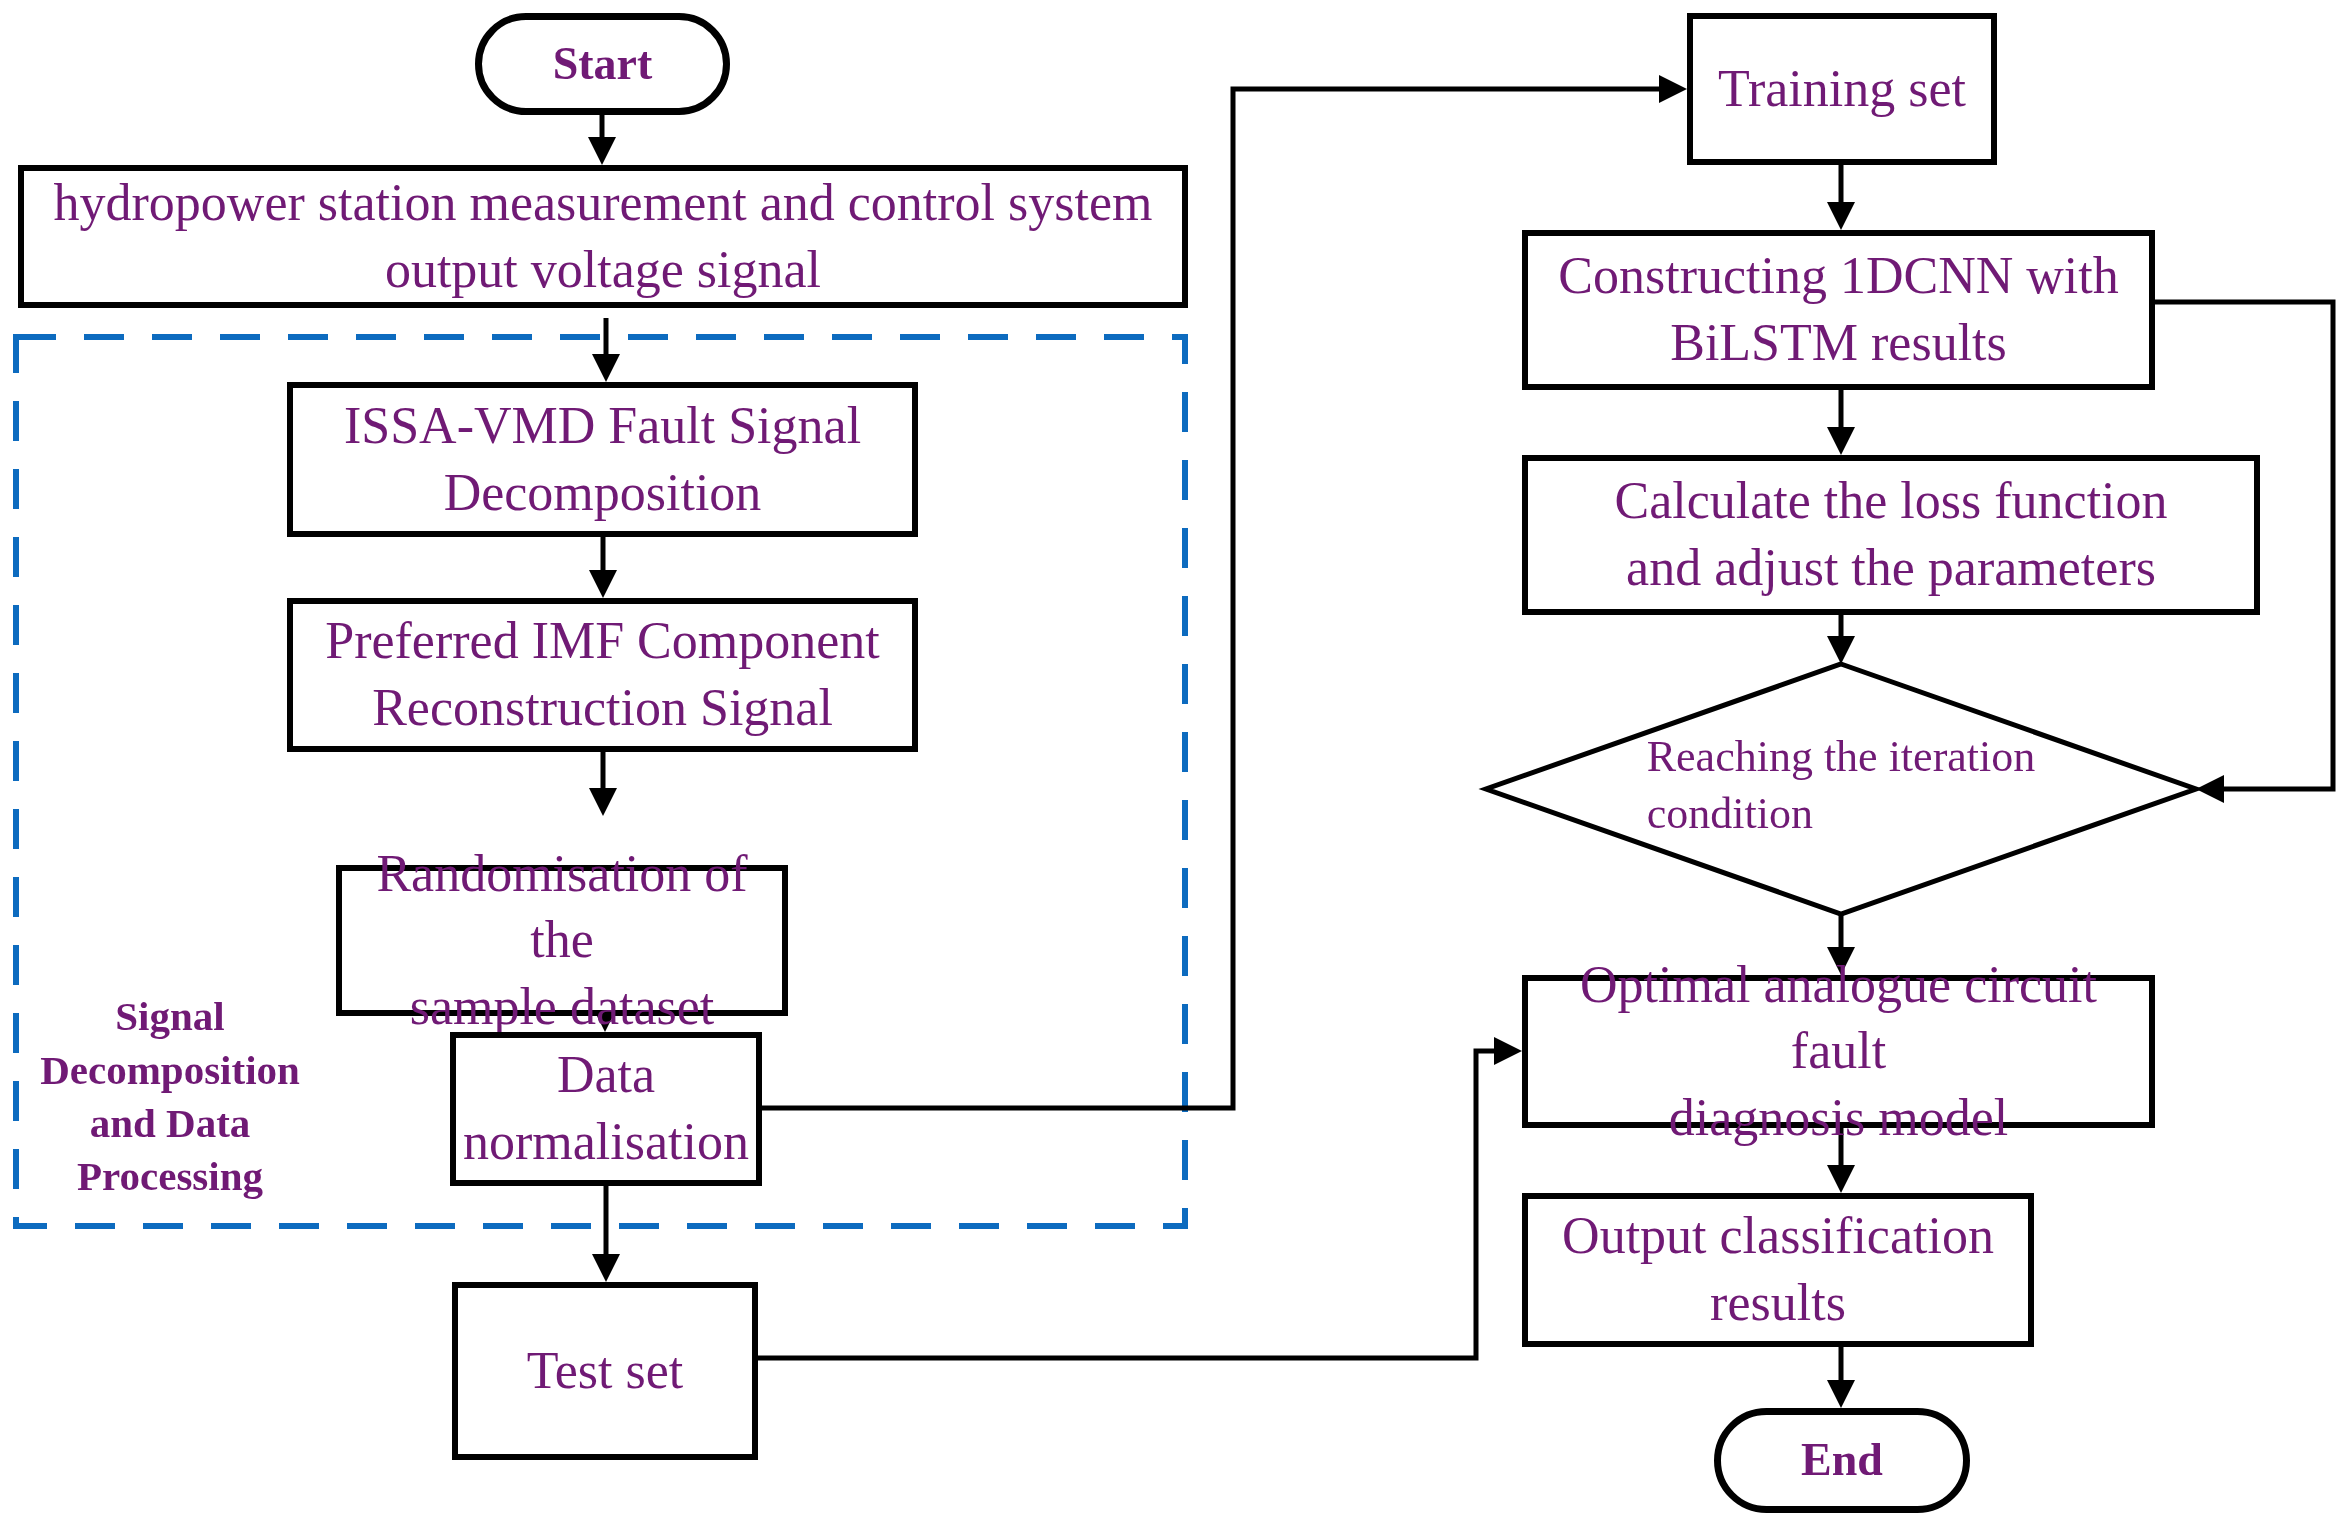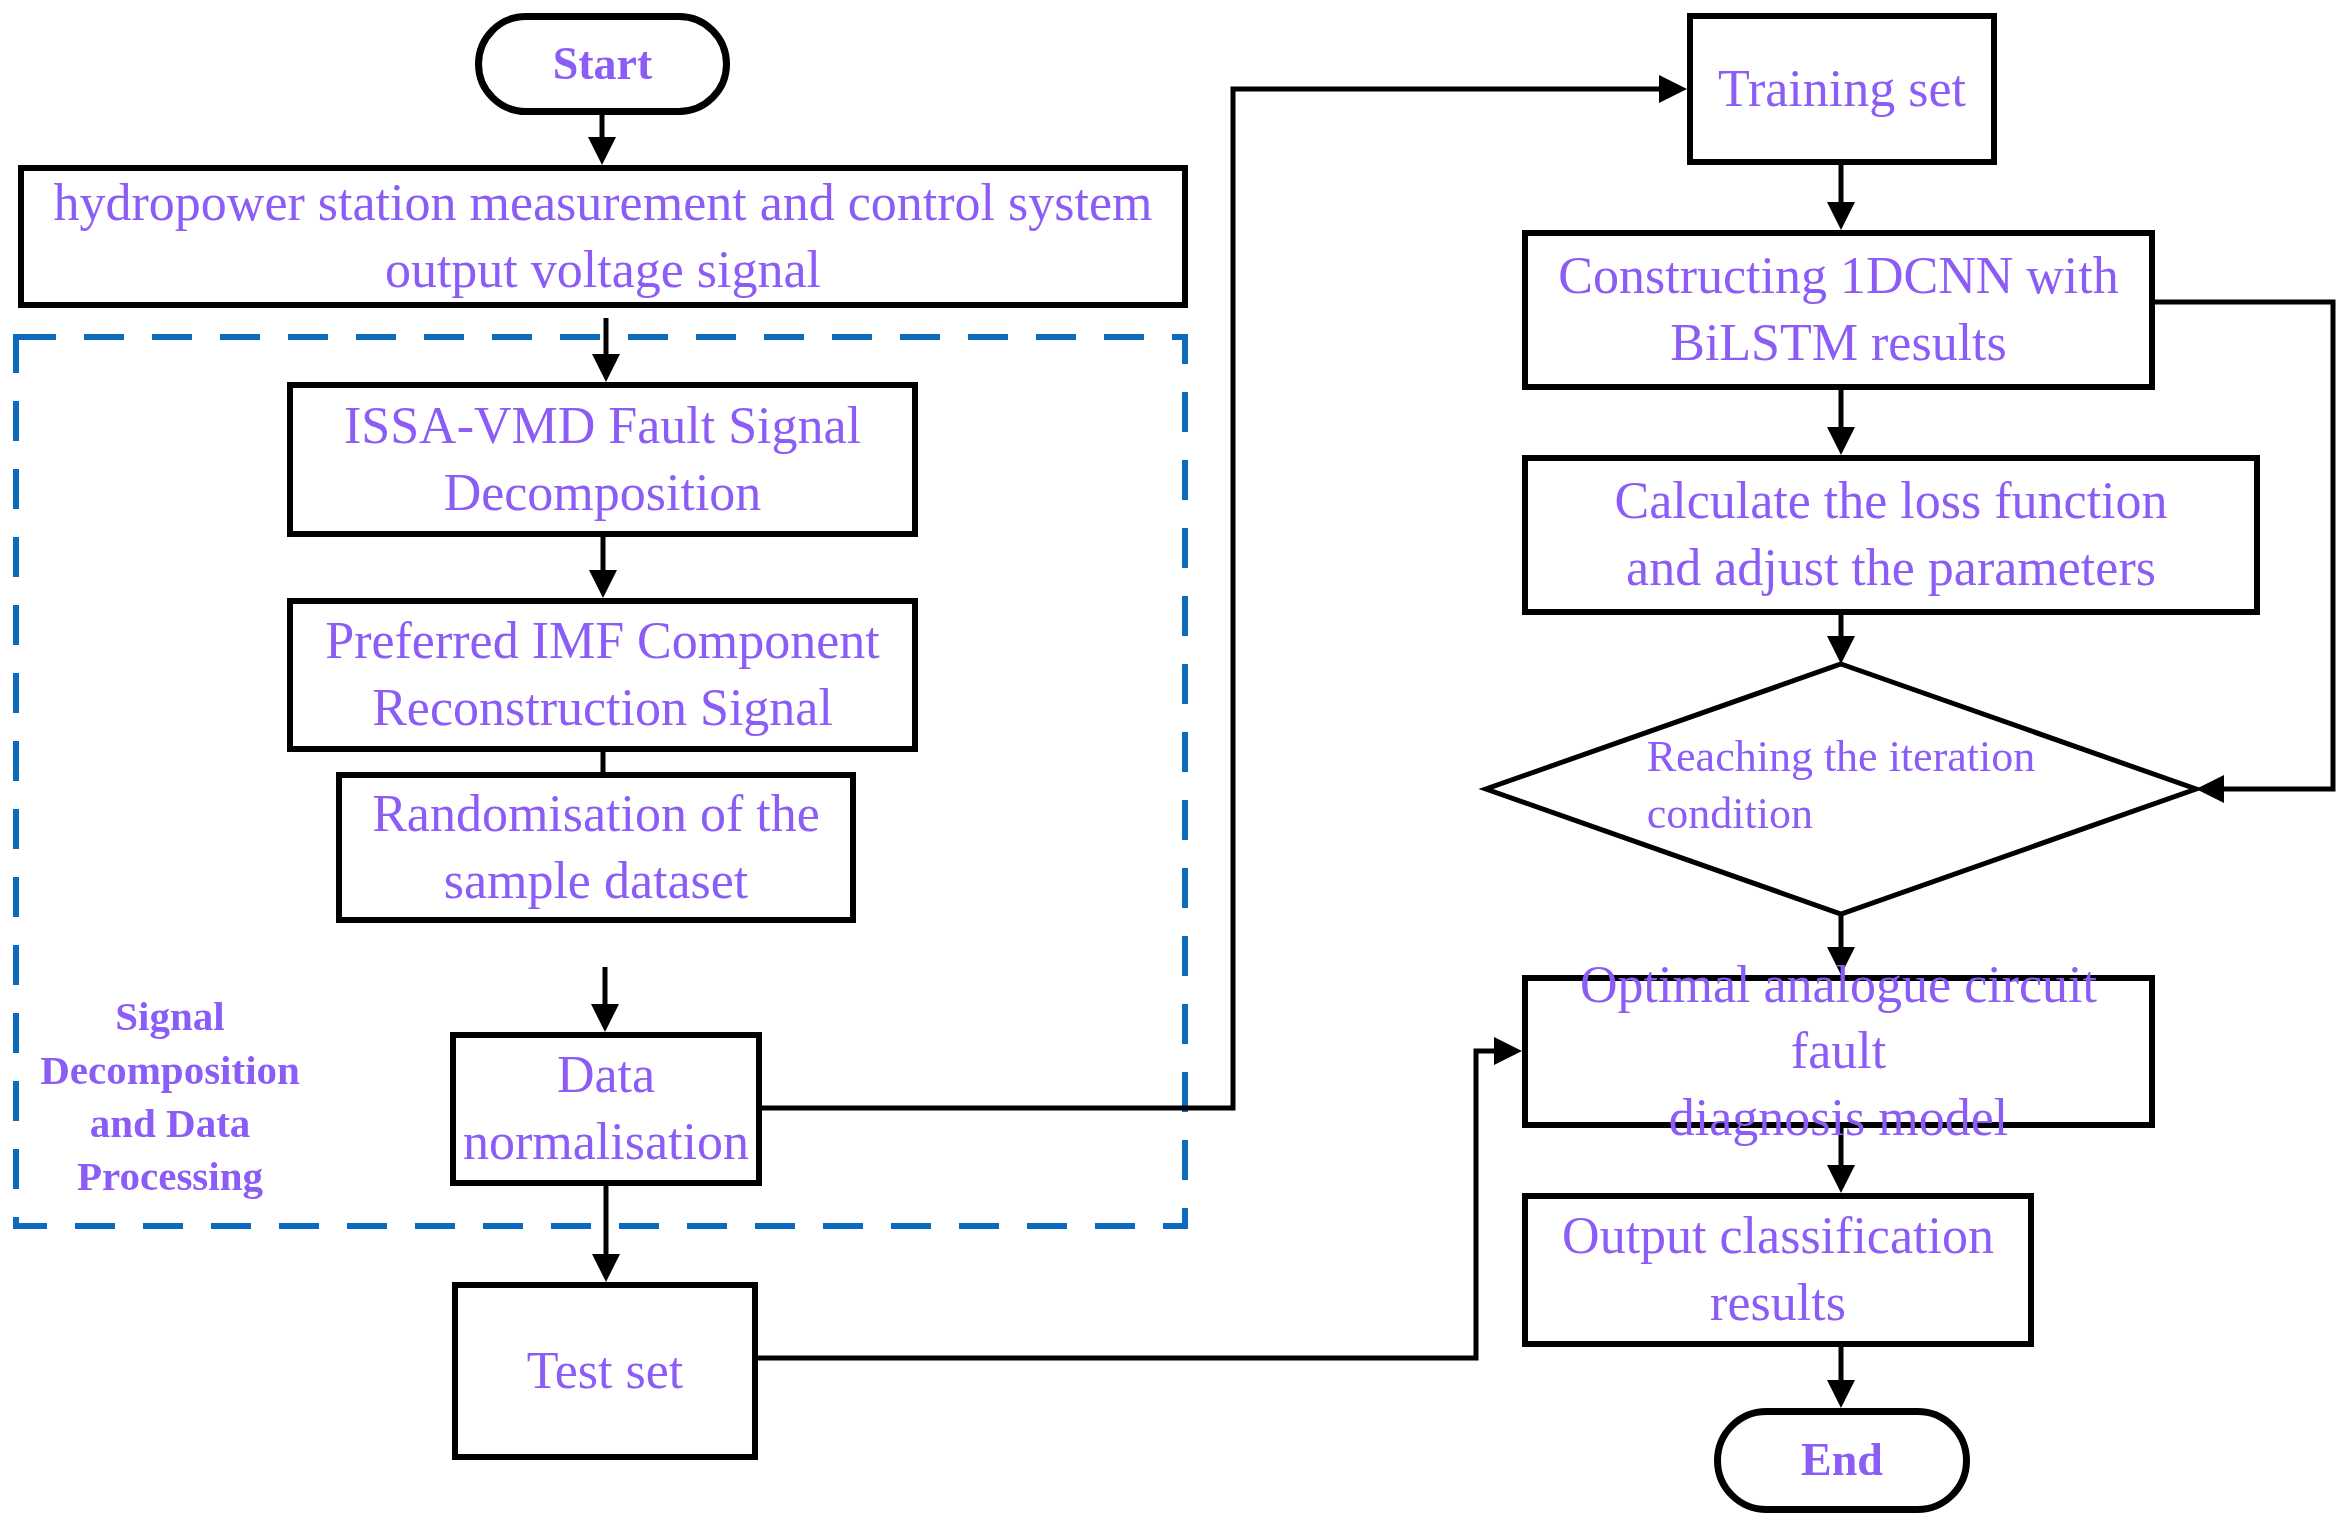--- a/index.html
+++ b/index.html
@@ -1,18 +1,18 @@
 <!DOCTYPE html>
 <html><head>
 <meta charset="utf-8">
 <style>
   html,body{margin:0;padding:0;background:#fff;}
   .canvas{
     position:relative;width:2350px;height:1525px;background:#ffffff;
-    font-family:"Liberation Serif","DejaVu Serif",serif;color:#8b5cf6;overflow:hidden;
+    font-family:"Liberation Serif","DejaVu Serif",serif;color:#701a75;overflow:hidden;
   }
   svg.wires{position:absolute;left:0;top:0;width:2350px;height:1525px;}
   .node{
     position:absolute;display:flex;align-items:center;justify-content:center;
     text-align:center;border:6px solid #000;background:#fff;
     font-size:52px;line-height:1.28;white-space:pre-line;box-sizing:border-box;
     z-index:2;
   }
   .terminator{border-radius:54px;border-width:7px;font-weight:bold;font-size:46px;}
   .side-label{
@@ -82,21 +82,21 @@
 
   <div class="node" style="left:18px;top:165px;width:1170px;height:143px">hydropower station measurement and control system
 output voltage signal</div>
 
   <div class="node" style="left:287px;top:382px;width:631px;height:155px">ISSA-VMD Fault Signal
 Decomposition</div>
 
   <div class="node" style="left:287px;top:598px;width:631px;height:154px">Preferred IMF Component
 Reconstruction Signal</div>
 
-  <div class="node" style="left:336px;top:772px;width:520px;height:151px">Randomisation of the
+  <div class="node" style="left:336px;top:865px;width:452px;height:151px">Randomisation of the
 sample dataset</div>
 
   <div class="node" style="left:450px;top:1032px;width:312px;height:154px">Data
 normalisation</div>
 
   <div class="node" style="left:452px;top:1282px;width:306px;height:178px">Test set</div>
 
   <div class="node" style="left:1687px;top:13px;width:310px;height:152px">Training set</div>
 
   <div class="node" style="left:1522px;top:230px;width:633px;height:160px">Constructing 1DCNN with

